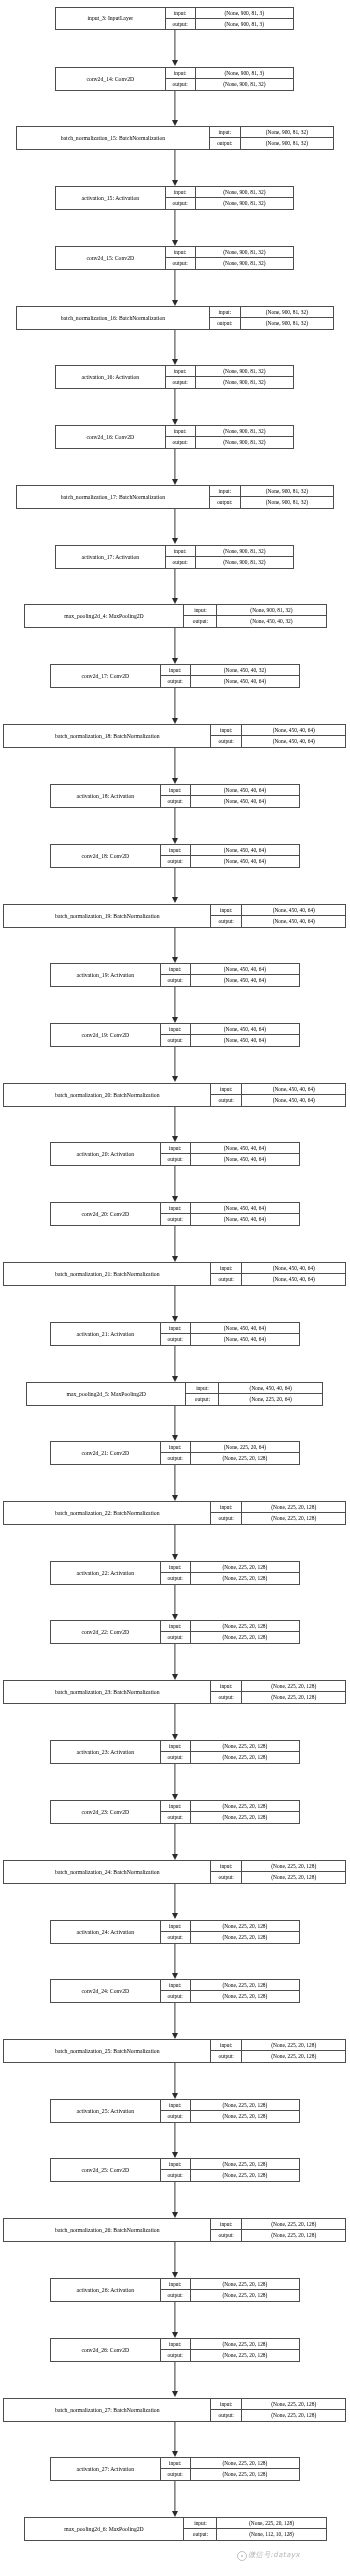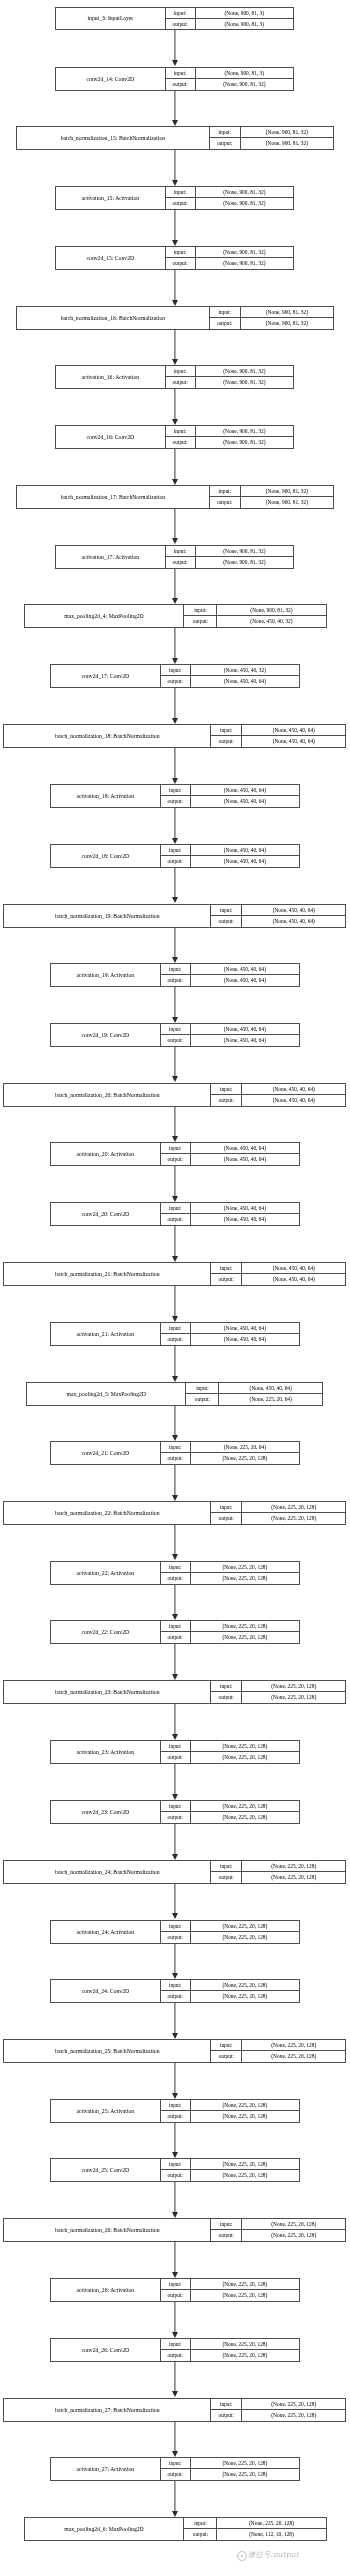--- a/index.html
+++ b/index.html
@@ -767,15 +767,15 @@
           <div class="io-label" style="width: 32px;">input:</div>
           <div class="io-shape">(None, 225, 20, 128)</div>
         </div>
         <div class="io-row bottom">
           <div class="io-label" style="width: 32px;">output:</div>
           <div class="io-shape">(None, 112, 10, 128)</div>
         </div>
       </div>
     </div>
     <div class="watermark-mark" style="left: 237px; top: 2551px;"></div>
-    <div class="watermark" style="left: 248px; top: 2550px;">微信号:output</div>
+    <div class="watermark" style="left: 248px; top: 2550px;">微信号:datayx</div>
   </div>
 
 
 </body></html>

